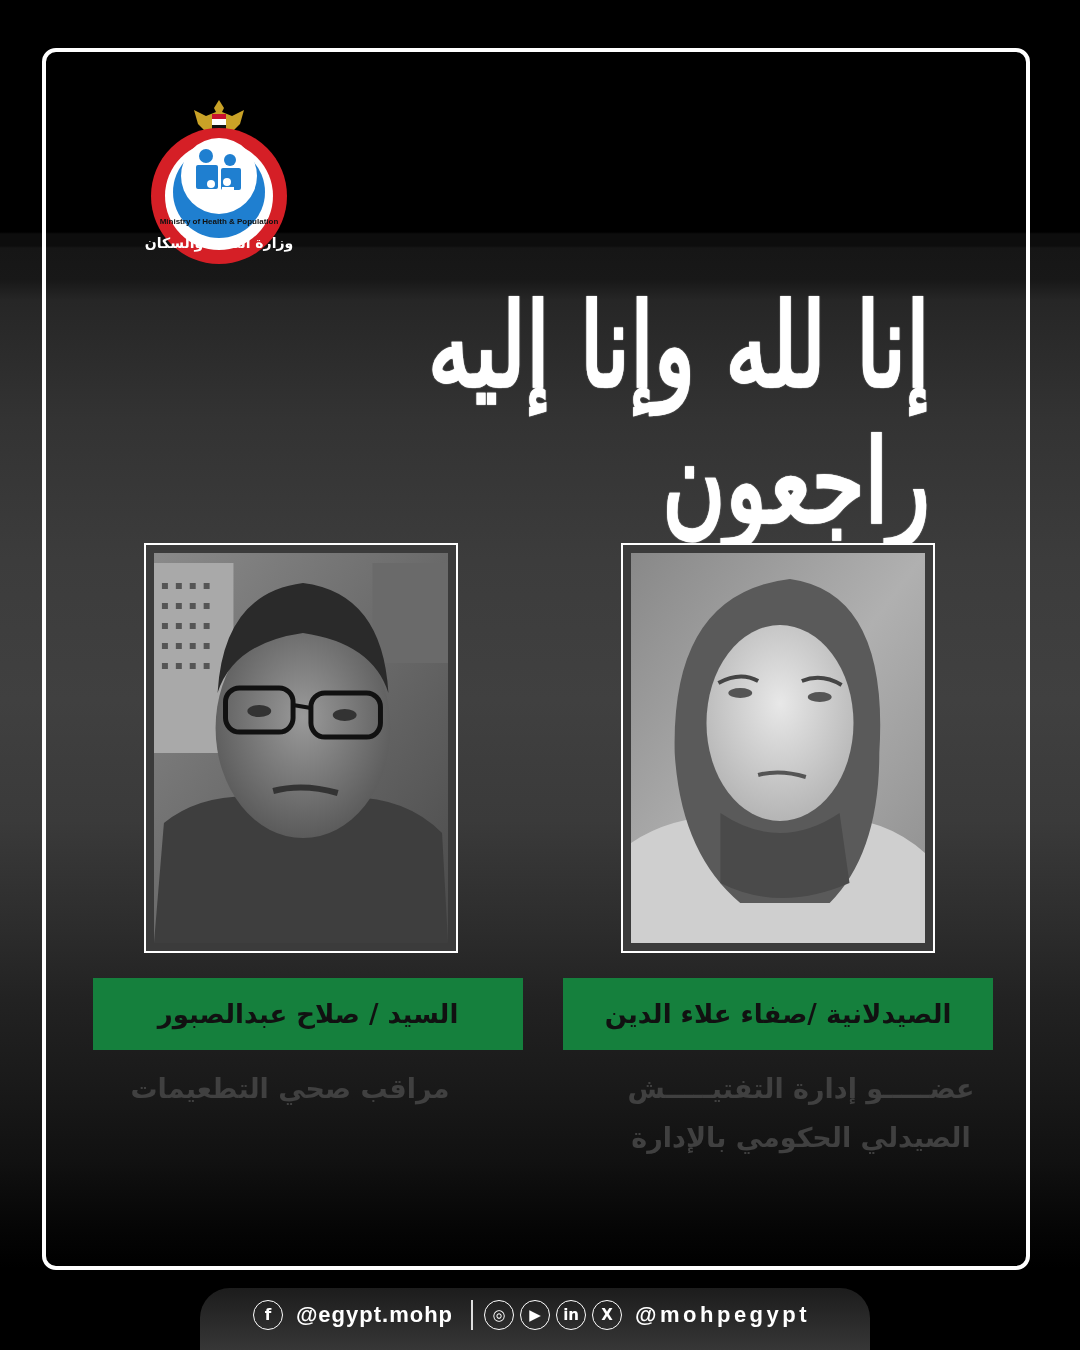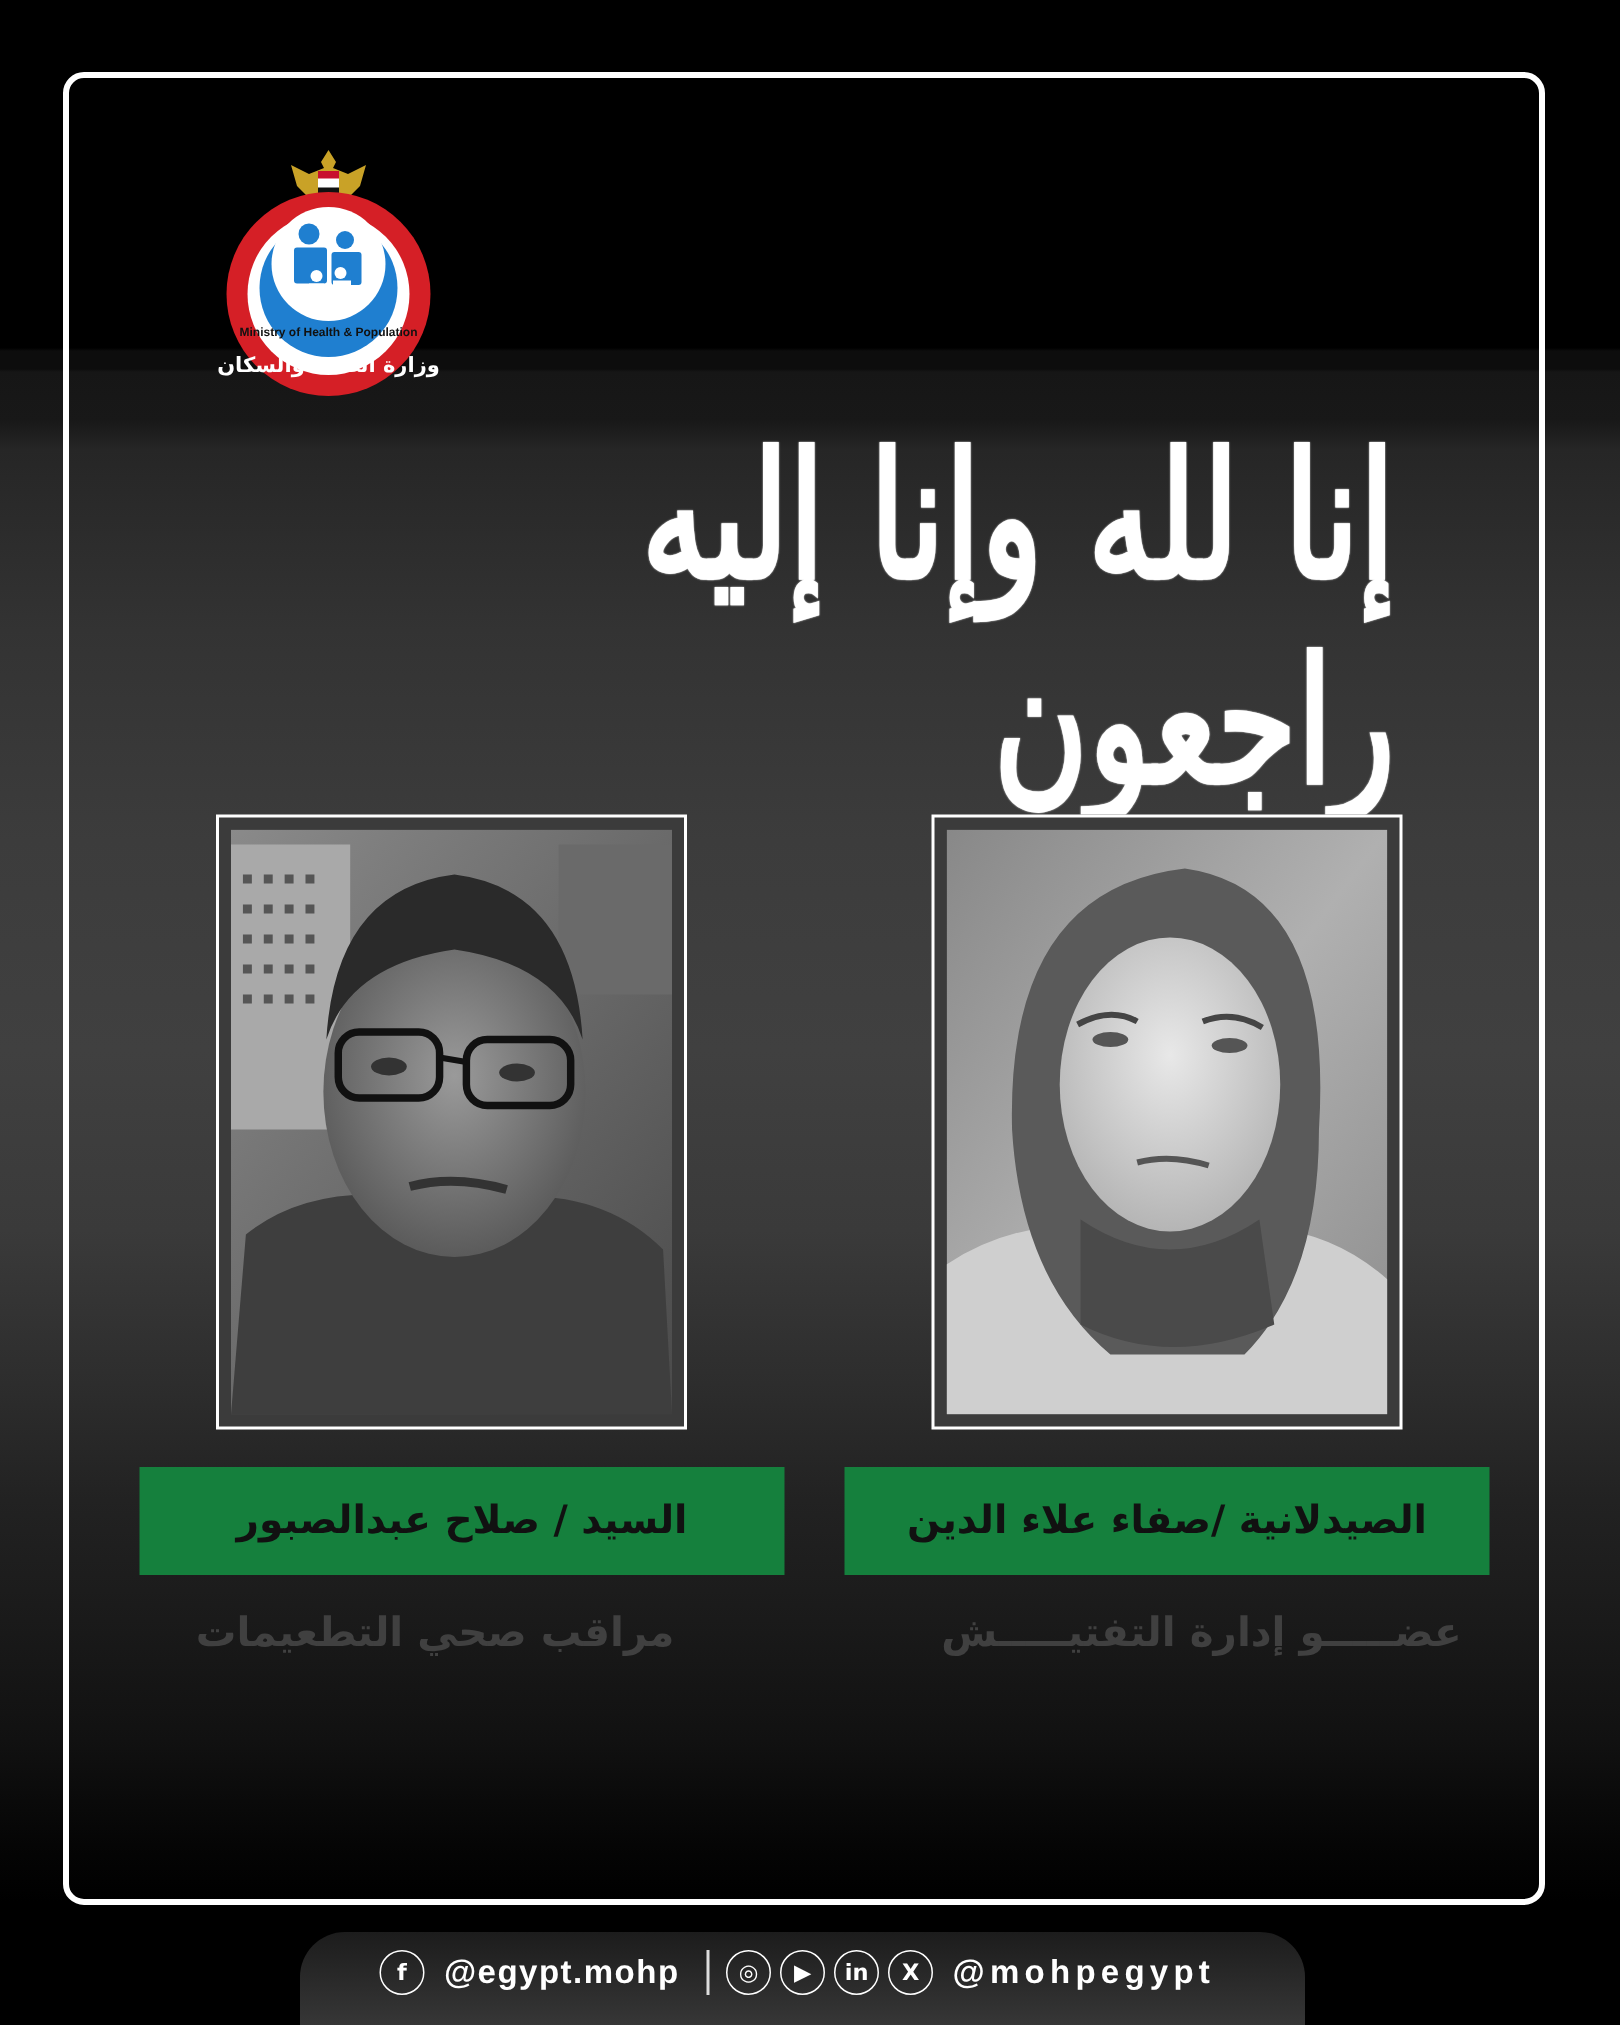--- a/index.html
+++ b/index.html
@@ -203,20 +203,21 @@
 </div>
 <div class="name-box right">
   <span>الصيدلانية /صفاء علاء الدين</span>
 </div>
 
 <div class="desc left">
   <div>مراقب صحي التطعيمات</div>
 </div>
 <div class="desc right">
   <div>عضـــــو إدارة التفتيـــــش</div>
+  <div>الصيدلي الحكومي بالإدارة</div>
 </div>
 
 <div class="footer">
   <span class="social-icon">f</span>
   <span class="handle">@egypt.mohp</span>
   <span class="divider"></span>
   <span class="social-icon">◎</span>
   <span class="social-icon">▶</span>
   <span class="social-icon">in</span>
   <span class="social-icon">X</span>

